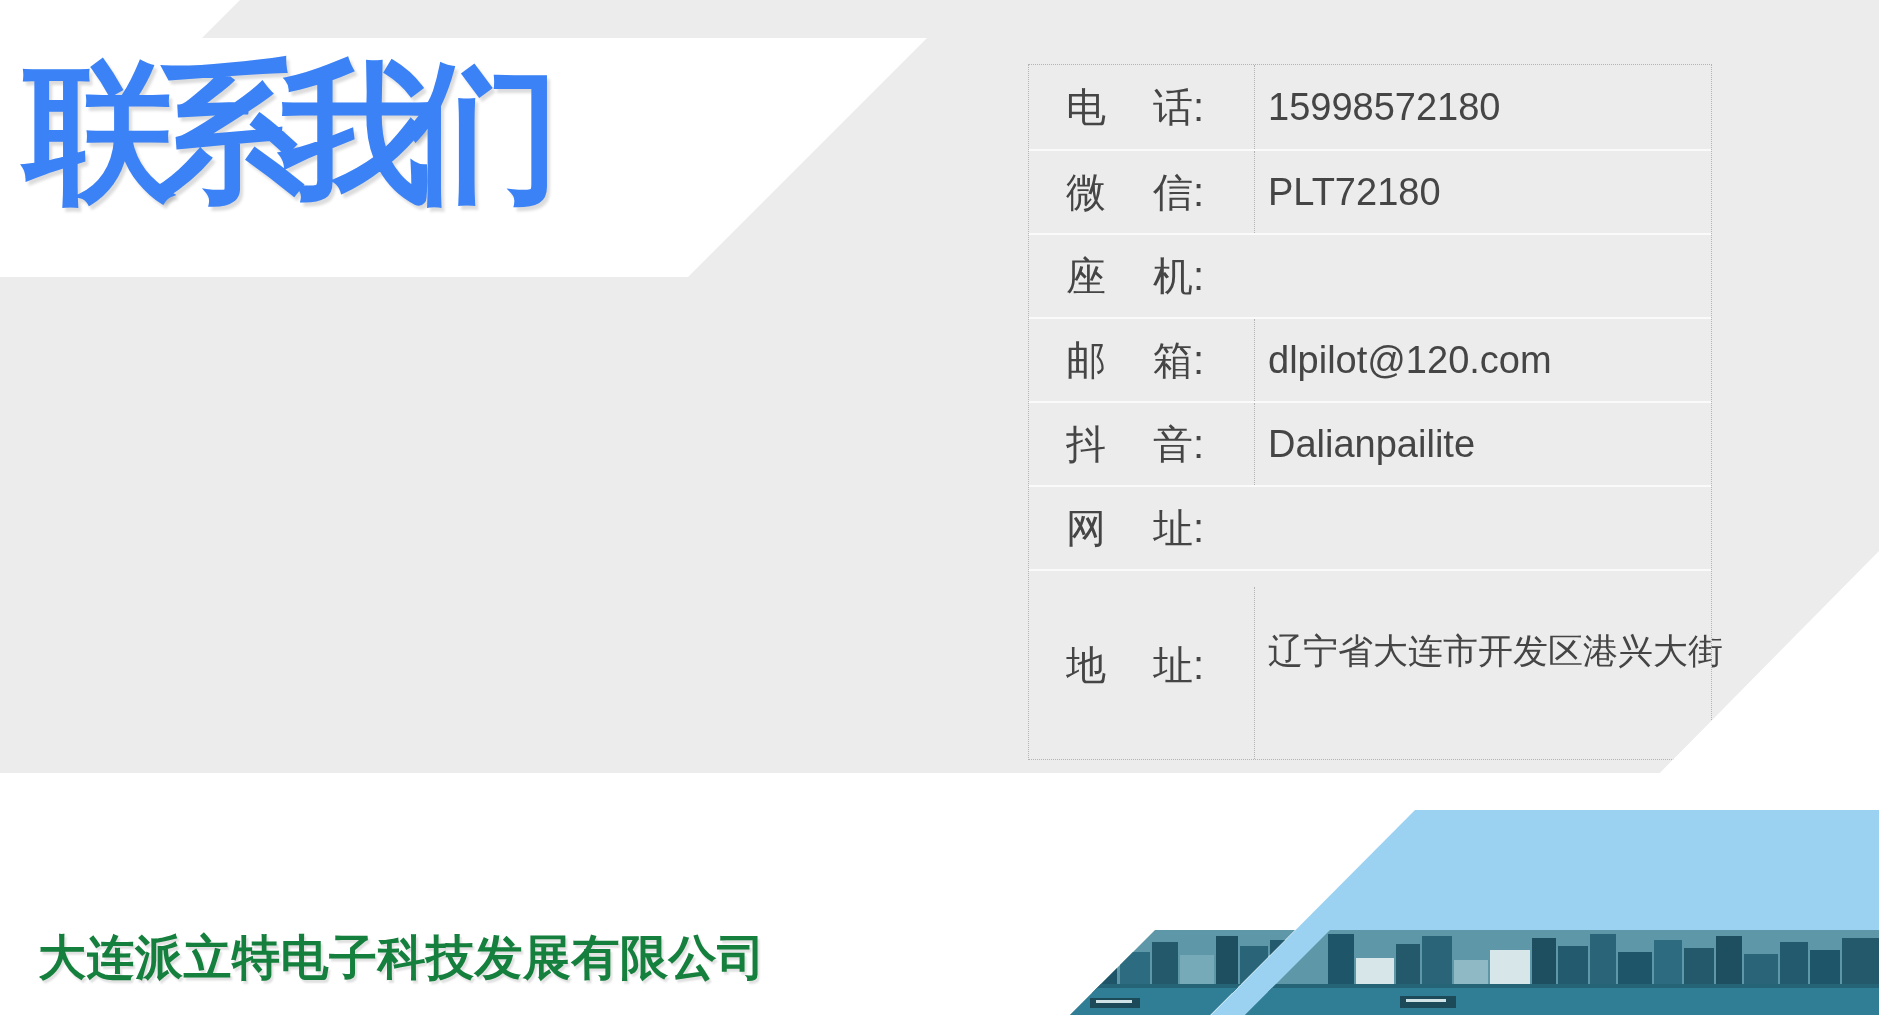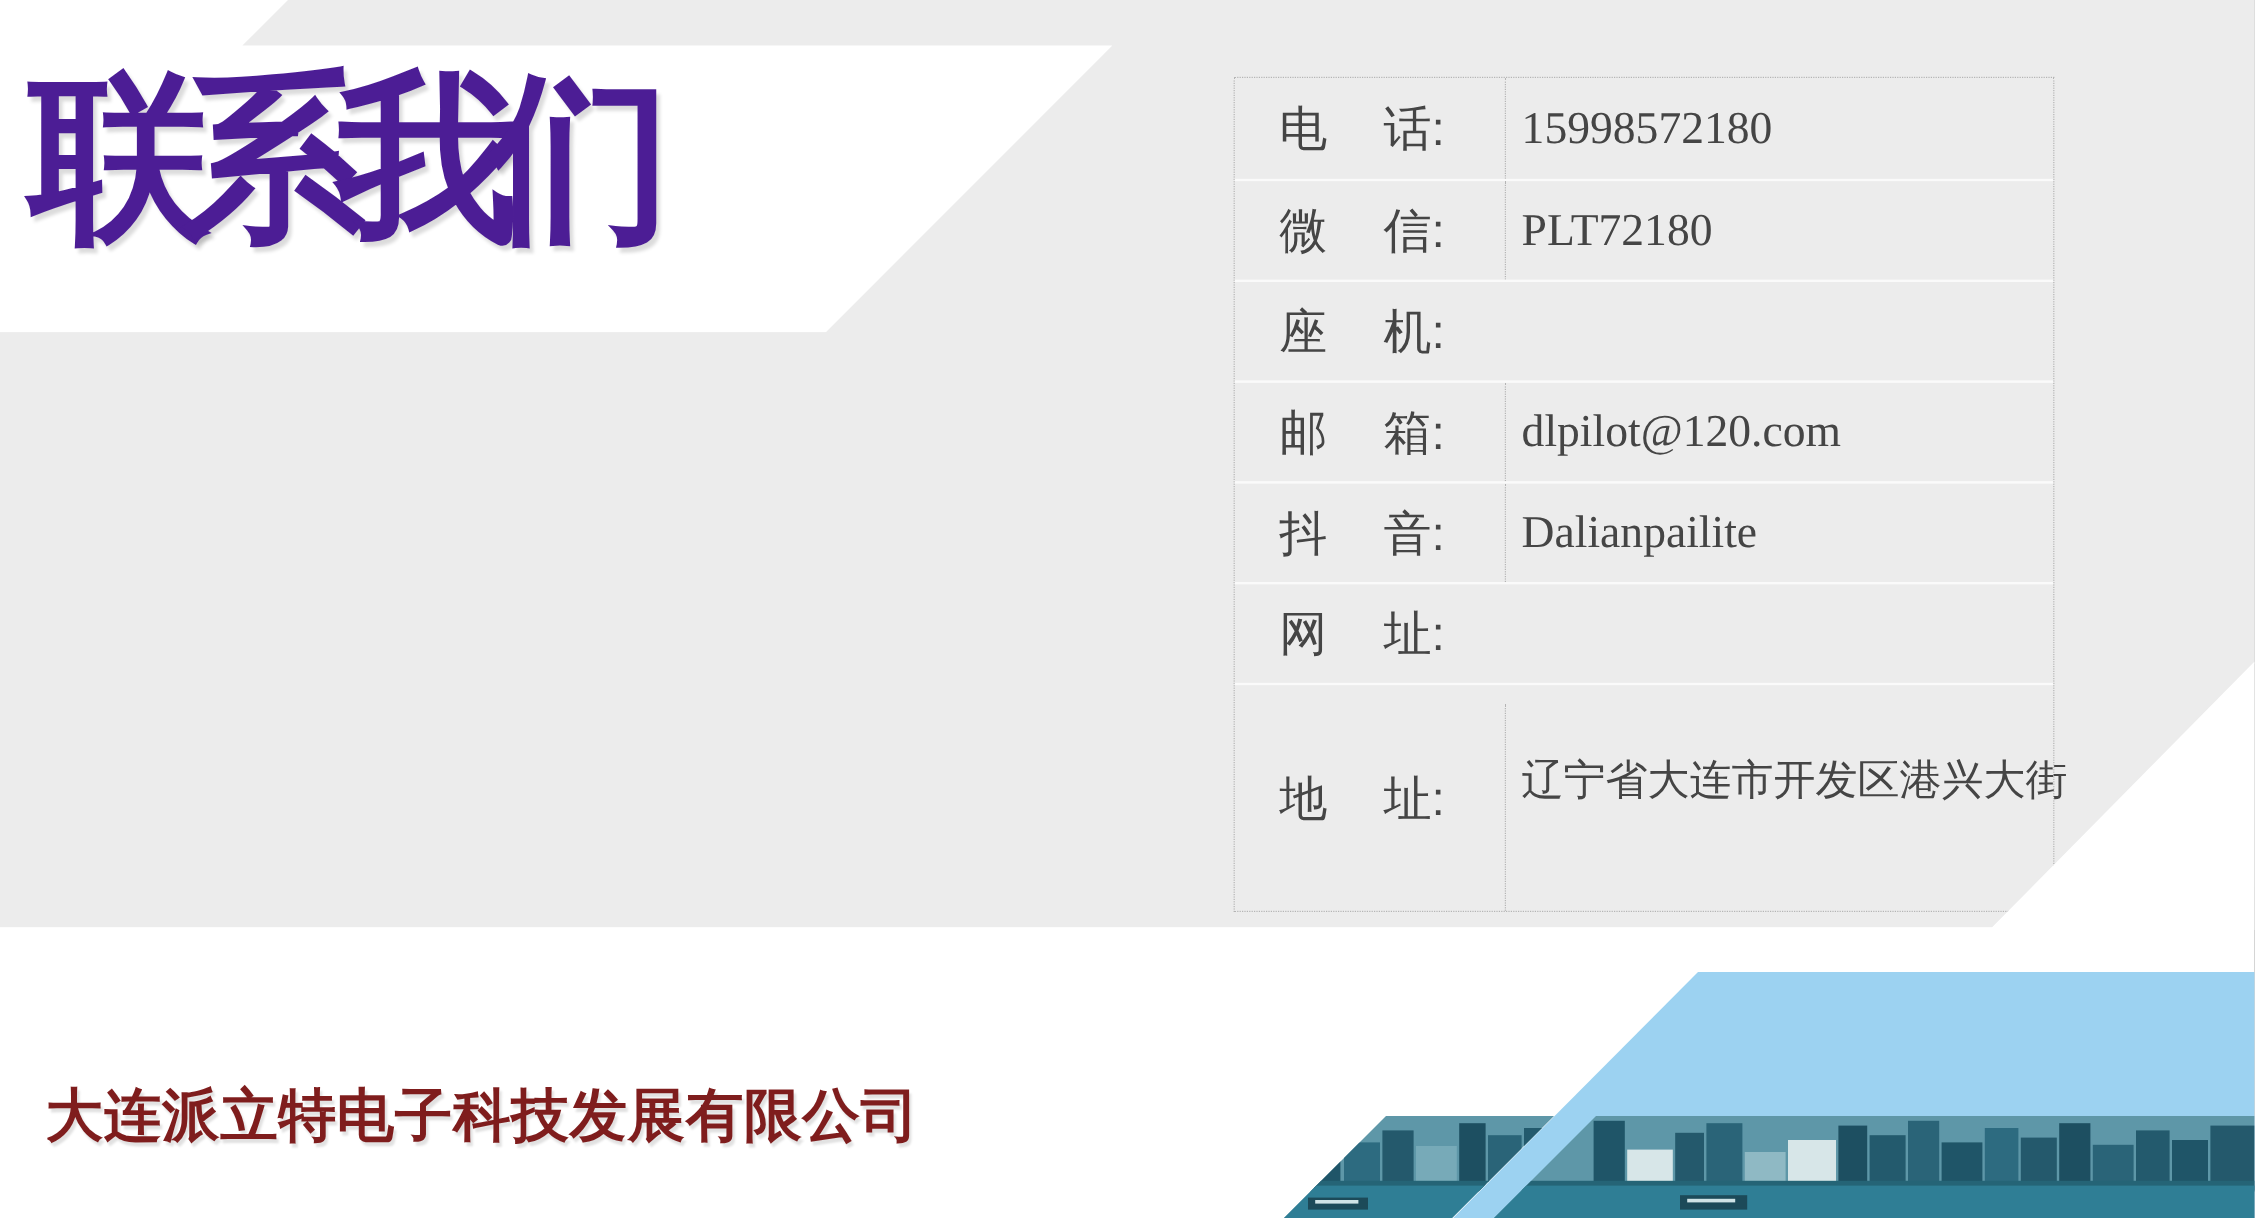--- a/index.html
+++ b/index.html
@@ -25,21 +25,21 @@
   .title-block{
     position:absolute; left:0; top:0;
     width:940px; height:277px;
     background:#ffffff;
     clip-path:polygon(0 0,240px 0,202px 38px,927px 38px,688px 277px,0 277px);
   }
   .page-title{
     position:absolute; left:24px; top:56px;
     font-size:152px; line-height:1; font-weight:900;
     letter-spacing:-24px;
-    color:#4c1d95;
+    color:#3b82f6;
     text-shadow:3px 4px 3px rgba(0,0,0,0.14);
     white-space:nowrap;
   }
 
   
   .contact-table{
     position:absolute; left:1028px; top:64px;
     width:684px; height:696px;
     border:1px dotted #b4b4b4;
     display:flex; flex-direction:column;
@@ -54,43 +54,42 @@
     padding:0 50px 0 37px;
     font-size:40px;
   }
   .ct-value{
     flex:1 1 auto;
     display:flex; align-items:center;
     padding-left:13px;
     font-size:38px;
     border-left:1px dotted #b4b4b4;
     white-space:nowrap;
-    font-family:Liberation Serif, serif;
   }
   .ct-row.address .ct-value{
     display:block;
     padding-top:16px;
     font-size:35px;
     line-height:96px;
     margin-top:16px;
   }
 
   
   .white-wedge{
     position:absolute; left:1650px; top:545px;
     width:229px; height:230px;
     background:#ffffff;
     clip-path:polygon(229px 6px,229px 230px,8px 230px);
   }
 
   
   .company-name{
-    position:absolute; left:38px; top:898px;
+    position:absolute; left:38px; top:926px;
     font-size:48px; font-weight:700;
-    color:#7f1d1d;
+    color:#15803d;
     letter-spacing:0.5px;
     text-shadow:2px 3px 2px rgba(0,0,0,0.12);
     white-space:nowrap;
   }
 
   .decor-svg{
     position:absolute; left:0; top:0;
     width:1879px; height:1015px;
     pointer-events:none;
   }

